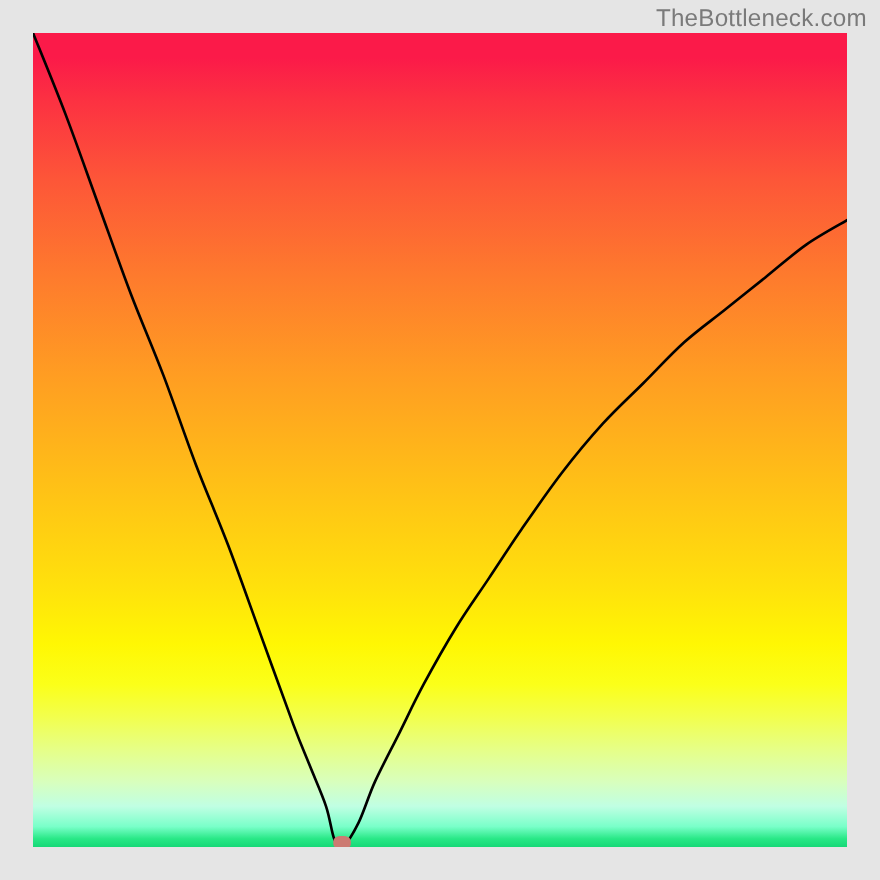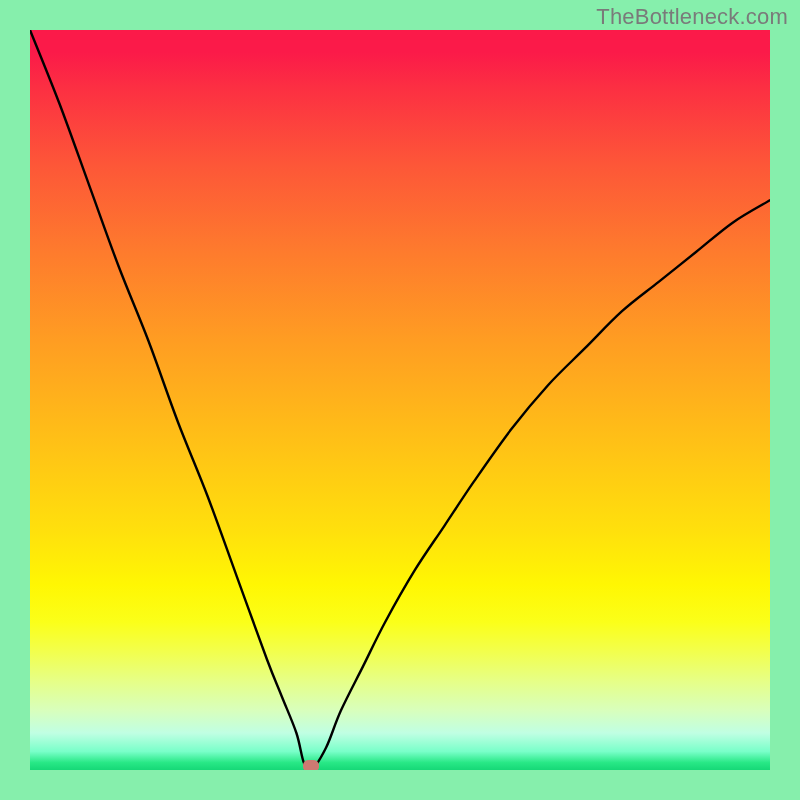--- a/index.html
+++ b/index.html
@@ -8,21 +8,21 @@
     width: 800px;
     height: 800px;
     overflow: hidden;
     background: #000;
     font-family: Arial, Helvetica, sans-serif;
   }
   .frame {
     position: relative;
     width: 800px;
     height: 800px;
-    background: #86efac;
+    background: #e5e5e5;
   }
   .watermark {
     position: absolute;
     top: 4px;
     right: 12px;
     color: #7a7a7a;
     font-size: 22px;
     font-weight: 500;
     letter-spacing: 0.2px;
     z-index: 10;

